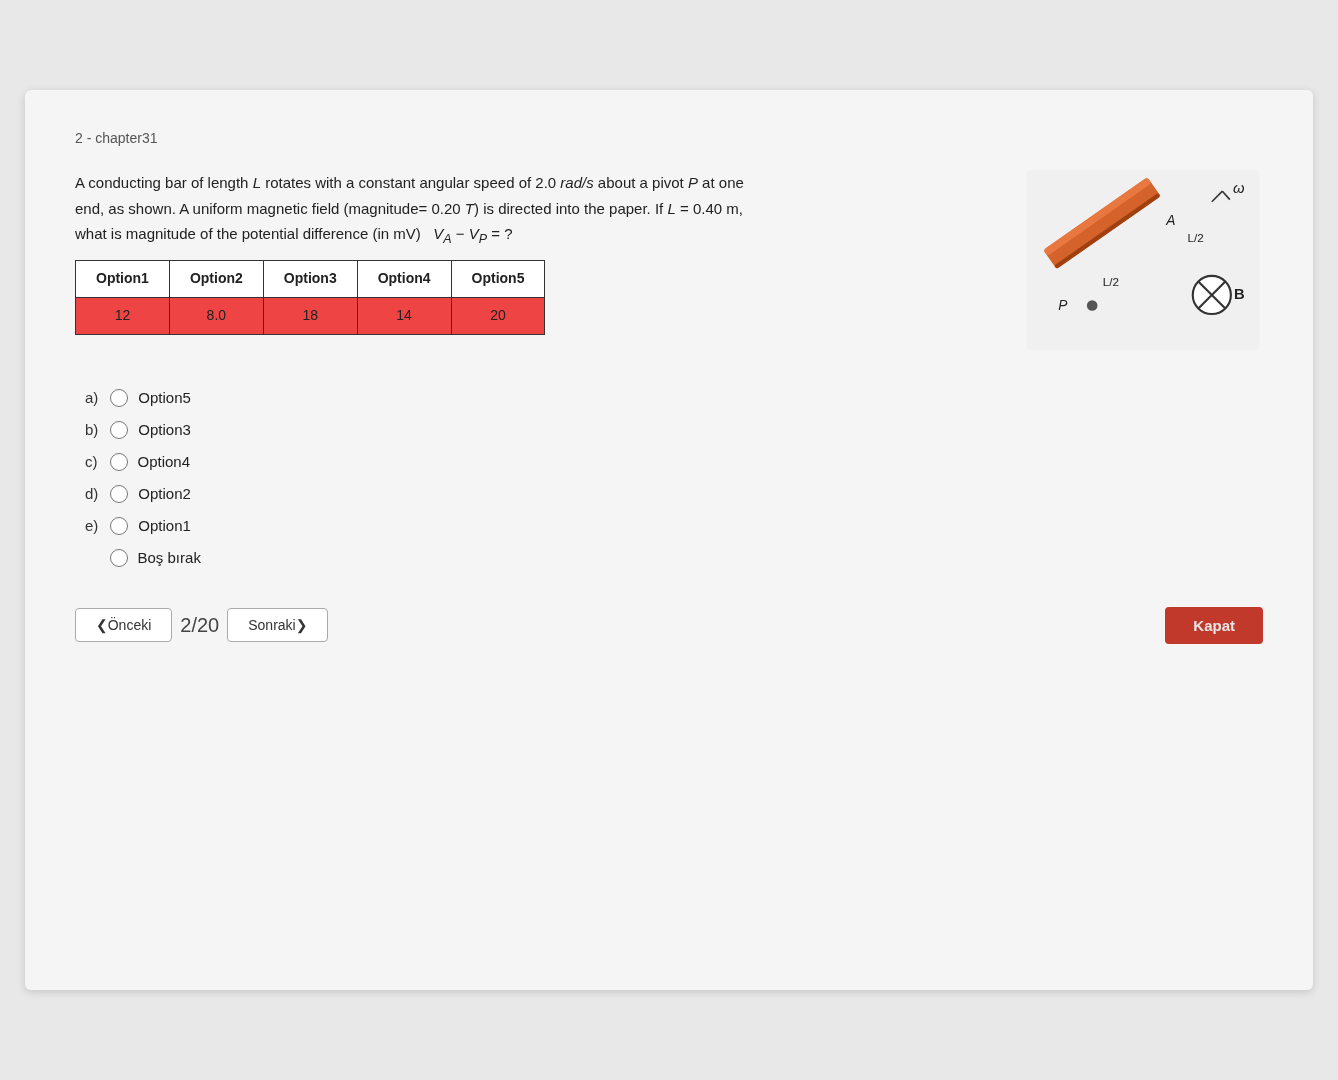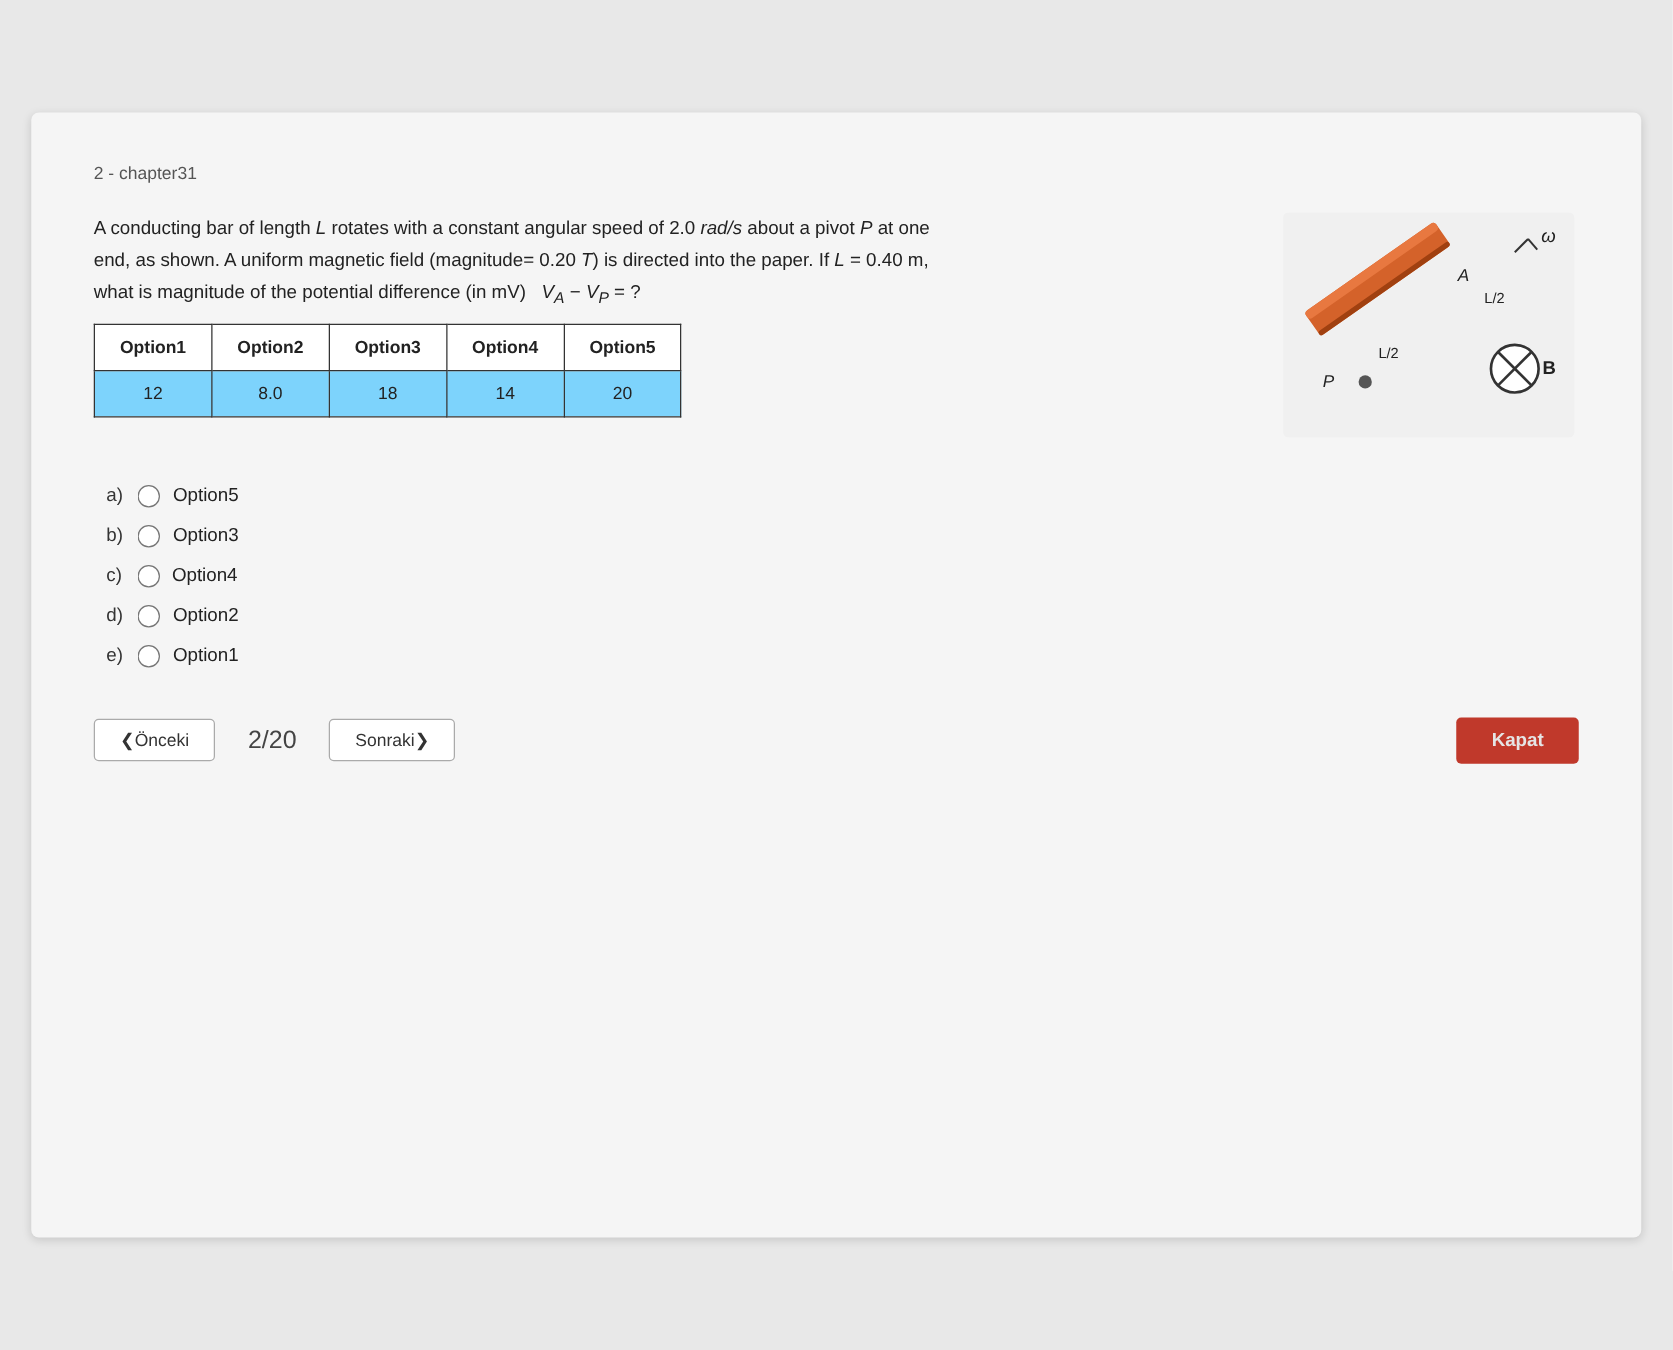--- a/index.html
+++ b/index.html
@@ -57,21 +57,21 @@
       border: 1px solid #333;
       padding: 6px 20px;
       text-align: center;
       font-size: 14px;
     }
     .options-table th {
       background: #fff;
       font-weight: bold;
     }
     .options-table td {
-      background: #7dd3fc;
+      background: #ef4444;
     }
     .answer-options {
       display: flex;
       flex-direction: column;
       gap: 14px;
       margin-bottom: 40px;
       margin-left: 10px;
     }
     .answer-option {
       display: flex;
@@ -96,21 +96,21 @@
     }
     .nav-footer {
       display: flex;
       align-items: center;
       justify-content: space-between;
       margin-top: 20px;
     }
     .nav-left {
       display: flex;
       align-items: center;
-      gap: 26px;
+      gap: 8px;
     }
     .btn-nav {
       background: #fff;
       border: 1px solid #aaa;
       border-radius: 4px;
       padding: 8px 20px;
       font-size: 14px;
       cursor: pointer;
       color: #333;
     }
@@ -237,20 +237,25 @@
       <input type="radio" name="answer" id="opt-d" value="Option2" style="">
       <label for="opt-d">Option2</label>
     </div>
 
     <div class="answer-option">
       <span class="option-letter">e)</span>
       <input type="radio" name="answer" id="opt-e" value="Option1" style="">
       <label for="opt-e">Option1</label>
     </div>
 
+    <div class="answer-option">
+      <span class="option-letter">&nbsp;&nbsp;&nbsp;</span>
+      <input type="radio" name="answer" id="opt-bos" value="bos" style="">
+      <label for="opt-bos">Boş bırak</label>
+    </div>
 
   </div>
 
   <div class="nav-footer">
     <div class="nav-left">
       <button class="btn-nav">❮Önceki</button>
       <span class="page-indicator">2/20</span>
       <button class="btn-nav">Sonraki❯</button>
     </div>
     <button class="btn-kapat">Kapat</button>

